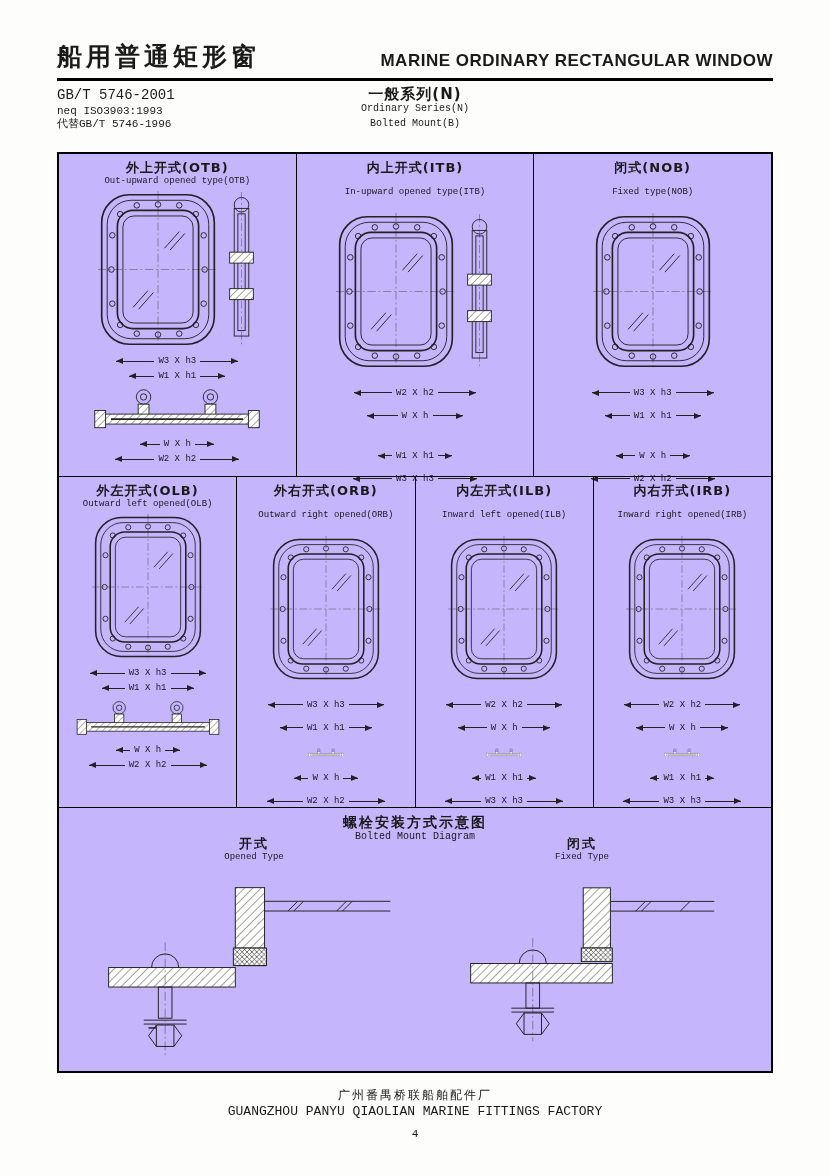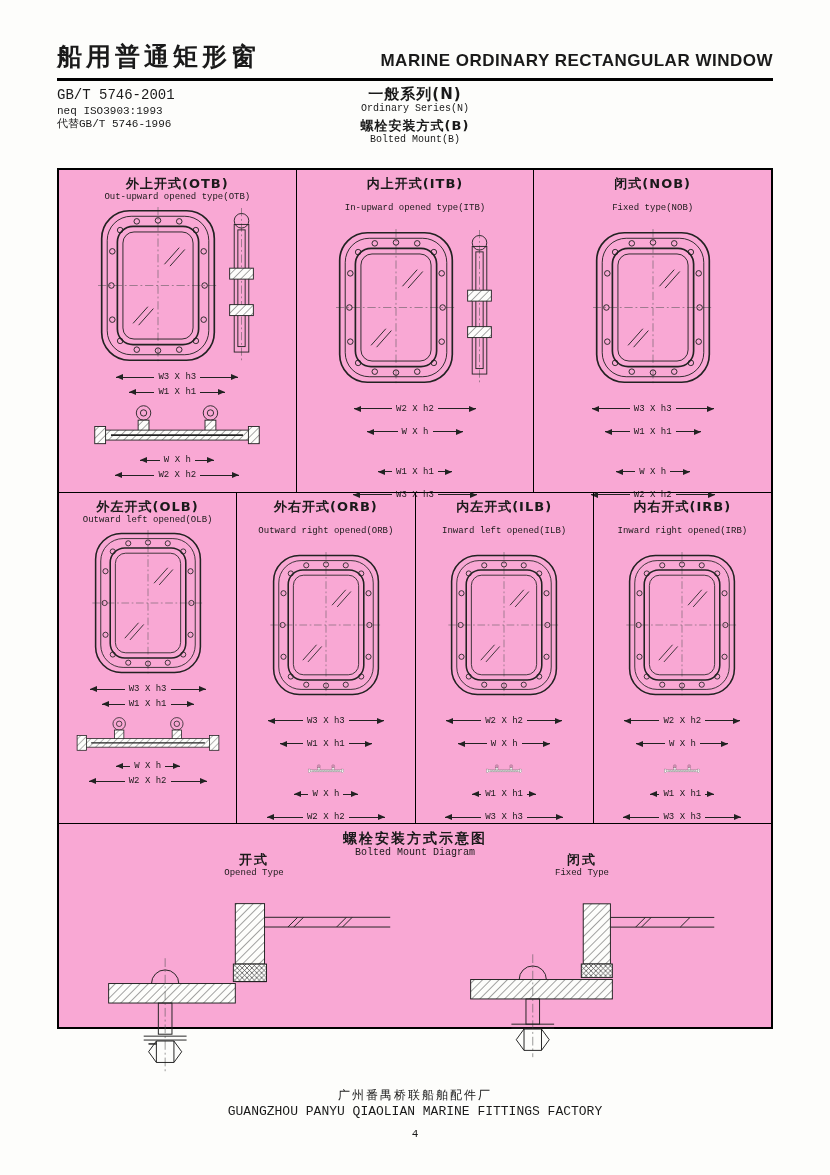--- a/index.html
+++ b/index.html
@@ -17,21 +17,21 @@
   .std .l1 { font-size:14px; }
   .std .l2 { font-size:11px; }
   .std .l3 { font-size:11px; }
   .series { position:absolute; left:0; right:0; top:0; text-align:center; line-height:1.2; }
   .series .s1 { font-size:15px; font-weight:bold; letter-spacing:1px; }
   .series .s2 { font-size:10px; font-family:"Liberation Mono",monospace; margin-bottom:3px; }
   .series .s3 { font-size:13px; font-weight:bold; letter-spacing:1px; }
   .series .s4 { font-size:10px; font-family:"Liberation Mono",monospace; }
 
   
-  .sheet { position:absolute; left:57px; top:152px; width:716px; border:2px solid #000; background:#f9a8d4;margin-top:16px; }
+  .sheet { position:absolute; left:57px; top:152px; width:716px; border:2px solid #000; background:#c4b5fd; }
   .trow { display:flex; }
   .trow + .trow { border-top:1px solid #000; }
   .panel { flex:1; display:flex; flex-direction:column; align-items:center; padding-top:7px; position:relative; }
   .panel + .panel { border-left:1px solid #000;gap:11px; }
   .row1 .panel { height:322px; }
   .row2 .panel { height:330px; }
   .pt-cn { font-size:13px; font-weight:bold; letter-spacing:1px; line-height:1.15; }
   .pt-en { font-size:9px; font-family:"Liberation Mono",monospace; margin-bottom:5px; }
   .draw { display:flex; gap:8px; align-items:flex-start; margin-bottom:6px; }
 
@@ -49,21 +49,21 @@
   .sect { margin:3px 0; }
 
   
   svg .s1 { stroke:#222; stroke-width:1; fill:none; }
   svg .s2 { stroke:#222; stroke-width:1.8; fill:none; }
   svg .cl { stroke:#555; stroke-width:.6; fill:none; stroke-dasharray:9 3 2 3; }
   svg .hatch { fill:url(#hatch); stroke:#222; stroke-width:1; }
   svg .xhatch { fill:url(#xhatch); stroke:#222; stroke-width:1; }
 
   
-  .row3 { display:block; height:204px; position:relative; }
+  .row3 { display:block; height:264px; position:relative; }
   .md-title { text-align:center; padding-top:6px; line-height:1.2; }
   .md-cn { font-size:14px; font-weight:bold; letter-spacing:2px; }
   .md-en { font-size:10px; font-family:"Liberation Mono",monospace; }
   .md-label { position:absolute; width:110px; text-align:center; top:28px; line-height:1.2; }
   .md-label .ml-cn { font-size:13px; font-weight:bold; letter-spacing:2px; }
   .md-label .ml-en { font-size:9px; font-family:"Liberation Mono",monospace; }
   .md-label.open { left:140px; }
   .md-label.fixed { left:468px; }
   .md-draw.open { position:absolute; left:38px; top:66px; }
   .md-draw.fixed { position:absolute; left:402px; top:74px; }
@@ -164,21 +164,20 @@
     </div>
     <div class="hdr-sub">
       <div class="std">
         <div class="l1">GB/T 5746-2001</div>
         <div class="l2">neq ISO3903:1993</div>
         <div class="l3">代替GB/T 5746-1996</div>
       </div>
       <div class="series">
         <div class="s1">一般系列(N)</div>
         <div class="s2">Ordinary Series(N)</div>
-        <div class="s3">螺栓安装方式(B)</div>
         <div class="s4">Bolted Mount(B)</div>
       </div>
     </div>
   </header>
 
   <main class="sheet">
 
     <div class="trow row1">
 
       <section class="panel">

